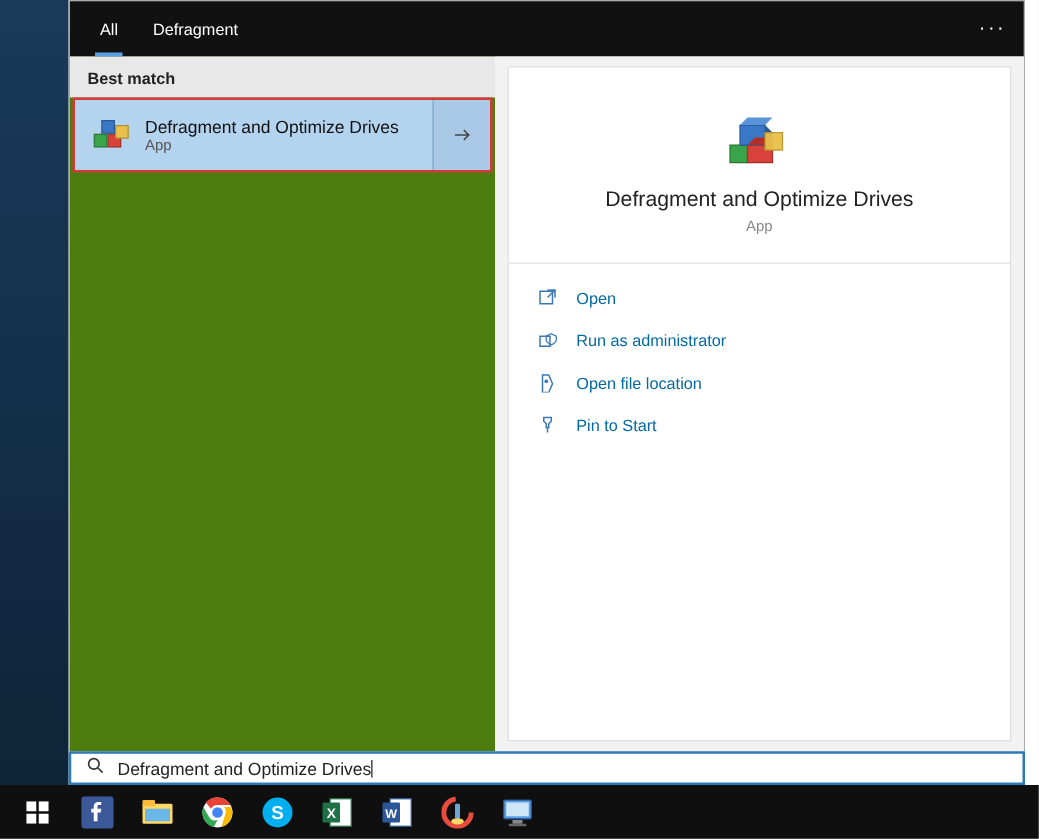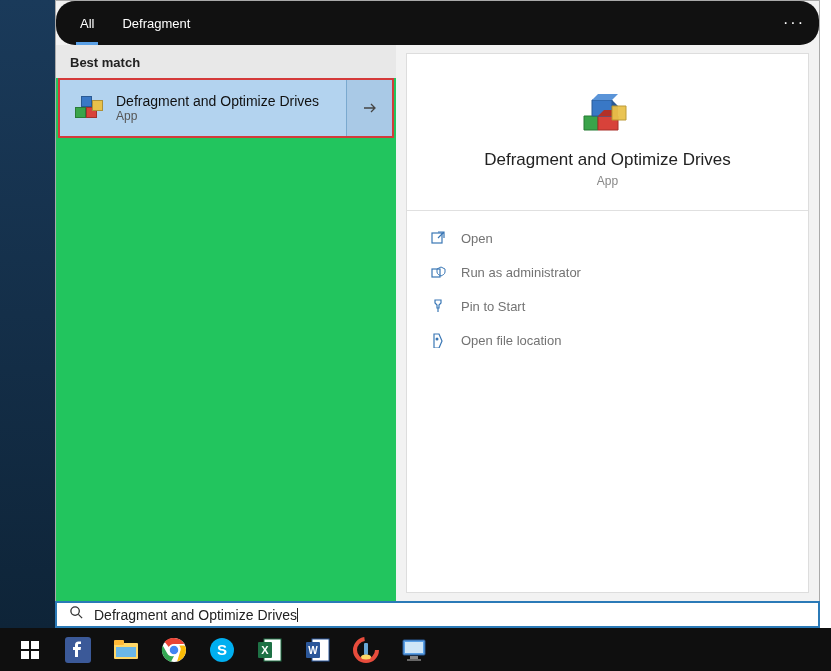--- a/index.html
+++ b/index.html
@@ -2,46 +2,46 @@
 <html><head>
 <meta charset="utf-8">
 <style>
   * { box-sizing: border-box; margin: 0; padding: 0; font-family: "Segoe UI", Arial, sans-serif; }
   body { width: 831px; height: 671px; background: #fff; position: relative; overflow: hidden; }
 
   .desktop-left-strip { position: absolute; left: 0; top: 0; width: 55px; height: 628px; background: linear-gradient(180deg, #1a3a5a 0%, #0e2438 100%); }
 
   .search-panel { position: absolute; left: 55px; top: 0; width: 765px; height: 602px; background: #f2f2f2; border: 1px solid #aaa; display: flex; flex-direction: column; }
 
-  .tab-bar { height: 44px; background: #111; display: flex; align-items: center; padding-left: 10px; position: relative; border-radius: 19px; }
+  .tab-bar { height: 44px; background: #111; display: flex; align-items: center; padding-left: 10px; position: relative; }
   .tab-item { color: #fff; font-size: 13px; padding: 0 14px; height: 44px; display: flex; align-items: center; cursor: pointer; position: relative; }
   .tab-item.active::after { content: ""; position: absolute; bottom: 0; left: 10px; right: 10px; height: 3px; background: #5aa0e6; }
   .tab-more-caret { margin-left: 4px; font-size: 9px; }
   .tab-overflow { position: absolute; right: 14px; color: #fff; font-size: 16px; letter-spacing: 2px; cursor: pointer; }
 
   .panel-body { flex: 1; display: flex; }
-  .left-col { width: 340px; background: #22c55e; display: flex; flex-direction: column; }
+  .left-col { width: 340px; background: #4d7c0f; display: flex; flex-direction: column; }
   .best-match-header { font-size: 13px; font-weight: 600; padding: 10px 14px 8px; color: #222; background: #e8e8e8; }
   .result-row-wrap { border: 2px solid #d43a3a; margin: 0 2px; }
   .result-row { display: flex; align-items: center; background: #b3d3ef; height: 56px; }
   .result-row-main { flex: 1; display: flex; align-items: center; padding-left: 14px; gap: 12px; }
   .result-icon { width: 30px; height: 30px; display: flex; align-items: center; justify-content: center; }
   .result-text-block { display: flex; flex-direction: column; }
   .result-title { font-size: 14px; color: #111; }
   .result-sub { font-size: 12px; color: #555; }
   .result-expand { width: 46px; height: 56px; border-left: 1px solid #7aa9cf; display: flex; align-items: center; justify-content: center; background: #a9c9e6; cursor: pointer; }
 
   .right-col { flex: 1; background: #f2f2f2; padding: 8px 10px; }
   .detail-card { background: #fff; border: 1px solid #ddd; height: 100%; display: flex; flex-direction: column; }
   .detail-hero { display: flex; flex-direction: column; align-items: center; padding: 24px 10px 22px; border-bottom: 1px solid #e0e0e0; }
   .hero-icon { width: 60px; height: 60px; margin-bottom: 12px; }
   .hero-title { font-size: 17px; color: #222; margin-bottom: 4px; text-align: center; }
   .hero-sub { font-size: 12px; color: #888; }
   .detail-actions { padding: 10px 0; }
-  .action-row { display: flex; align-items: center; gap: 14px; padding: 8px 22px; font-size: 13px; color: #737373; cursor: pointer; }
+  .action-row { display: flex; align-items: center; gap: 14px; padding: 8px 22px; font-size: 13px; color: #0369a1; cursor: pointer; }
   .action-icon { width: 18px; height: 18px; color: #3a77b5; display: flex; align-items: center; justify-content: center; }
 
   .search-box { position: absolute; left: 55px; top: 601px; width: 765px; height: 27px; background: #fff; border: 2px solid #2b7ab7; display: flex; align-items: center; padding-left: 12px; gap: 10px; }
   .search-icon { color: #444; }
   .search-text { font-size: 14px; color: #222; position: relative; }
   .search-text::after { content: ""; position: absolute; right: -1px; top: 1px; bottom: 1px; width: 1px; background: #222; }
 
   .taskbar { position: absolute; left: 0; bottom: 0; width: 831px; height: 43px; background: #0f0f0f; display: flex; align-items: center; padding-left: 6px; gap: 0; }
   .taskbar-item { width: 48px; height: 43px; display: flex; align-items: center; justify-content: center; cursor: pointer; }
 
@@ -131,33 +131,33 @@
                 <svg width="16" height="16" viewBox="0 0 16 16">
                   <rect x="2" y="5" width="8" height="8" fill="none" stroke="#3a77b5" stroke-width="1.2"></rect>
                   <path d="M11 3l4 2v3c0 2-2 3-4 4-2-1-4-2-4-4V5z" fill="none" stroke="#3a77b5" stroke-width="1"></path>
                 </svg>
               </span>
             <span>Run as administrator</span>
           </div>
           <div class="action-row">
             <span class="action-icon">
                 <svg width="16" height="16" viewBox="0 0 16 16">
-                  <path d="M5 2h6v3l-2 2v3H7V7L5 5zM8 10v4" stroke="#3a77b5" stroke-width="1.2" fill="none"></path>
-                </svg>
-              </span>
-            <span>Pin to Start</span>
-          </div>
-          <div class="action-row">
-            <span class="action-icon">
-                <svg width="16" height="16" viewBox="0 0 16 16">
                   <path d="M4 2h5l3 7-3 7H4z" fill="none" stroke="#3a77b5" stroke-width="1.2"></path>
                   <circle cx="7" cy="7" r="1.5" fill="#3a77b5"></circle>
                 </svg>
               </span>
             <span>Open file location</span>
+          </div>
+          <div class="action-row">
+            <span class="action-icon">
+                <svg width="16" height="16" viewBox="0 0 16 16">
+                  <path d="M5 2h6v3l-2 2v3H7V7L5 5zM8 10v4" stroke="#3a77b5" stroke-width="1.2" fill="none"></path>
+                </svg>
+              </span>
+            <span>Pin to Start</span>
           </div>
         </div>
       </div>
     </div>
   </div>
 </div>
 
 <div class="search-box">
   <span class="search-icon">
     <svg width="15" height="15" viewBox="0 0 16 16">

